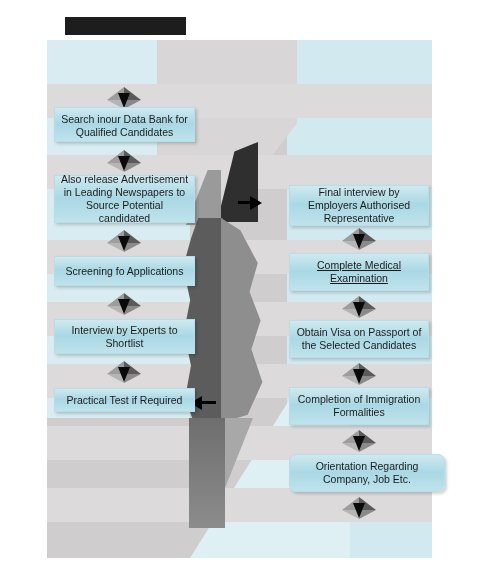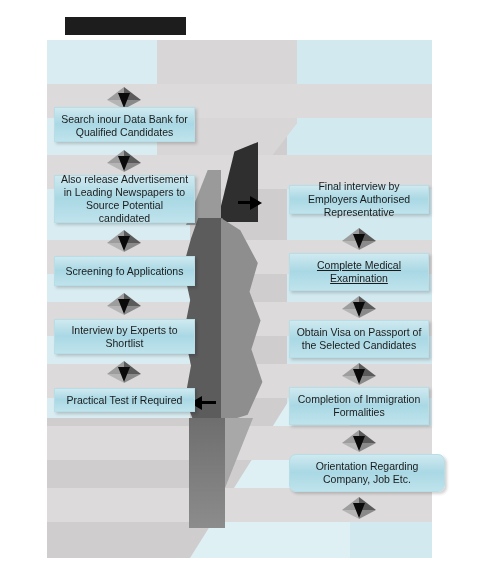--- a/index.html
+++ b/index.html
@@ -346,21 +346,21 @@
     <div class="pyr-r"></div>
     <div class="pyr-bl"></div>
     <div class="pyr-br"></div>
     <div class="dart"></div>
   </div>
 
   <div class="pbox" style="left:54px;top:388px;width:141px;height:24px;">
     <span>Practical Test if Required</span>
   </div>
 
-  <div class="pbox" style="left:289px;top:185px;width:140px;height:29px;">
+  <div class="pbox" style="left:289px;top:185px;width:140px;height:41px;">
     <span>Final interview by Employers Authorised Representative</span>
   </div>
 
   <div class="conn" style="left:342px;top:228px;">
     <div class="pyr-l"></div>
     <div class="pyr-r"></div>
     <div class="pyr-bl"></div>
     <div class="pyr-br"></div>
     <div class="dart"></div>
   </div>

